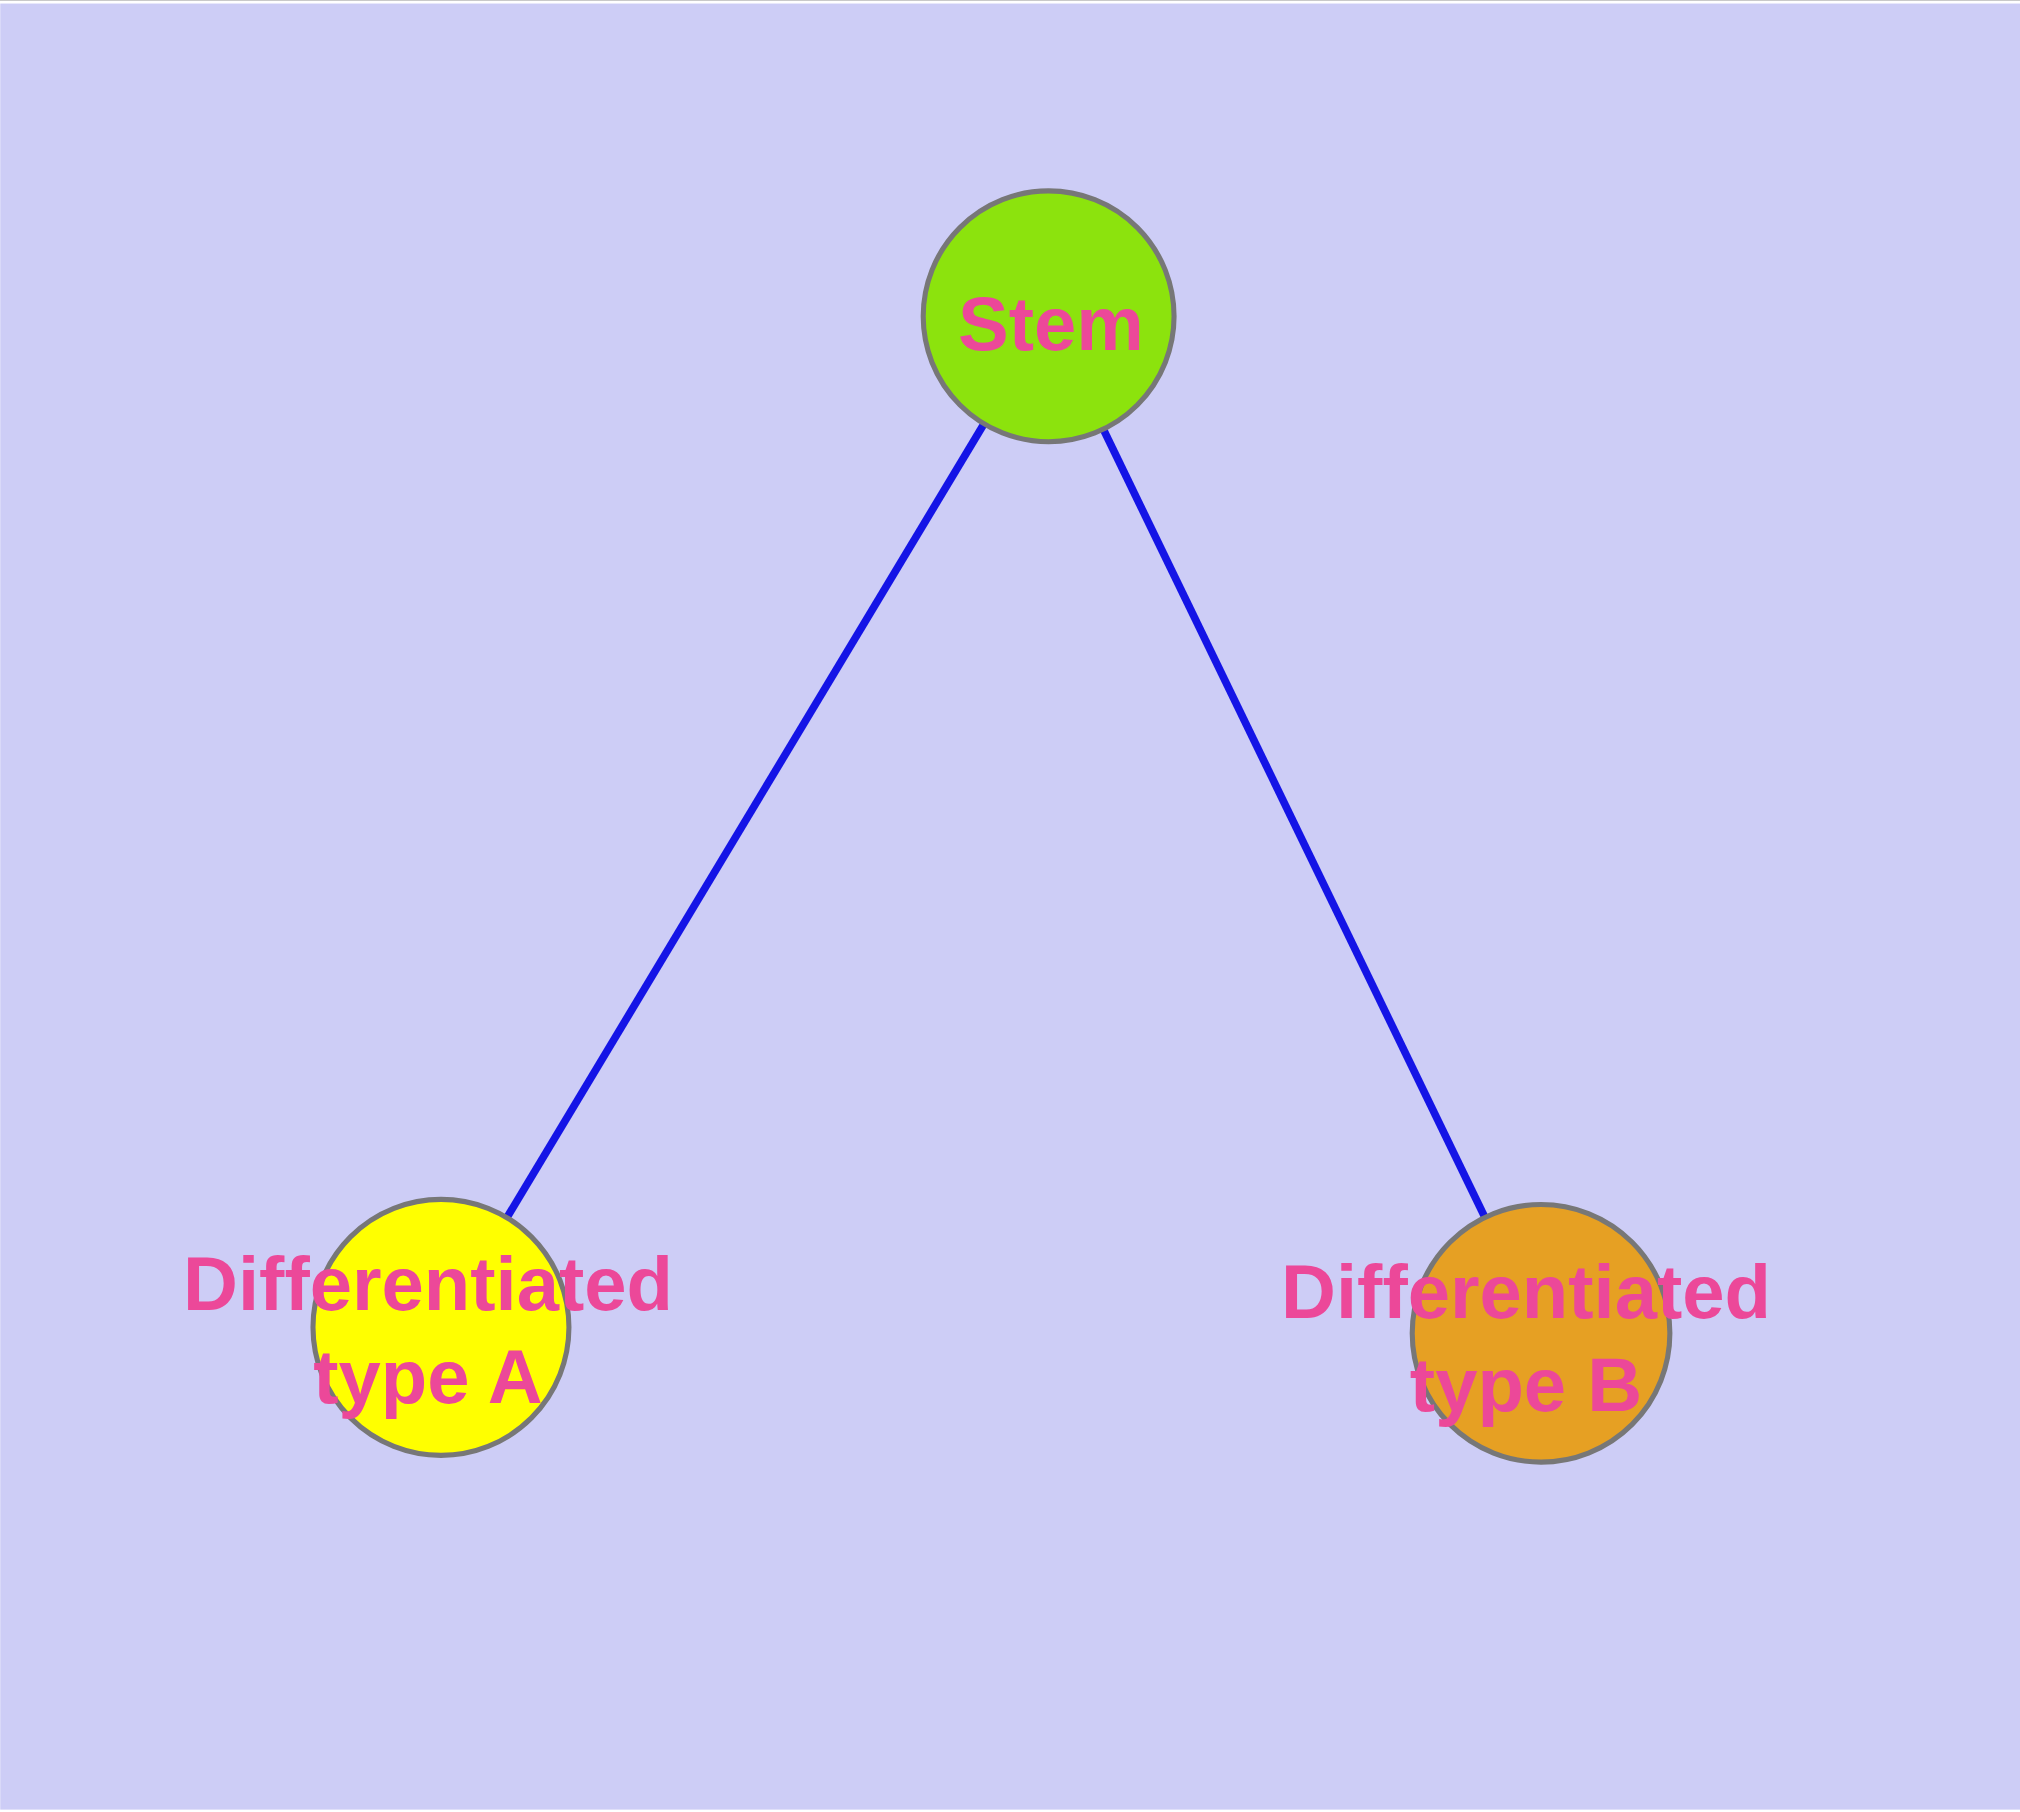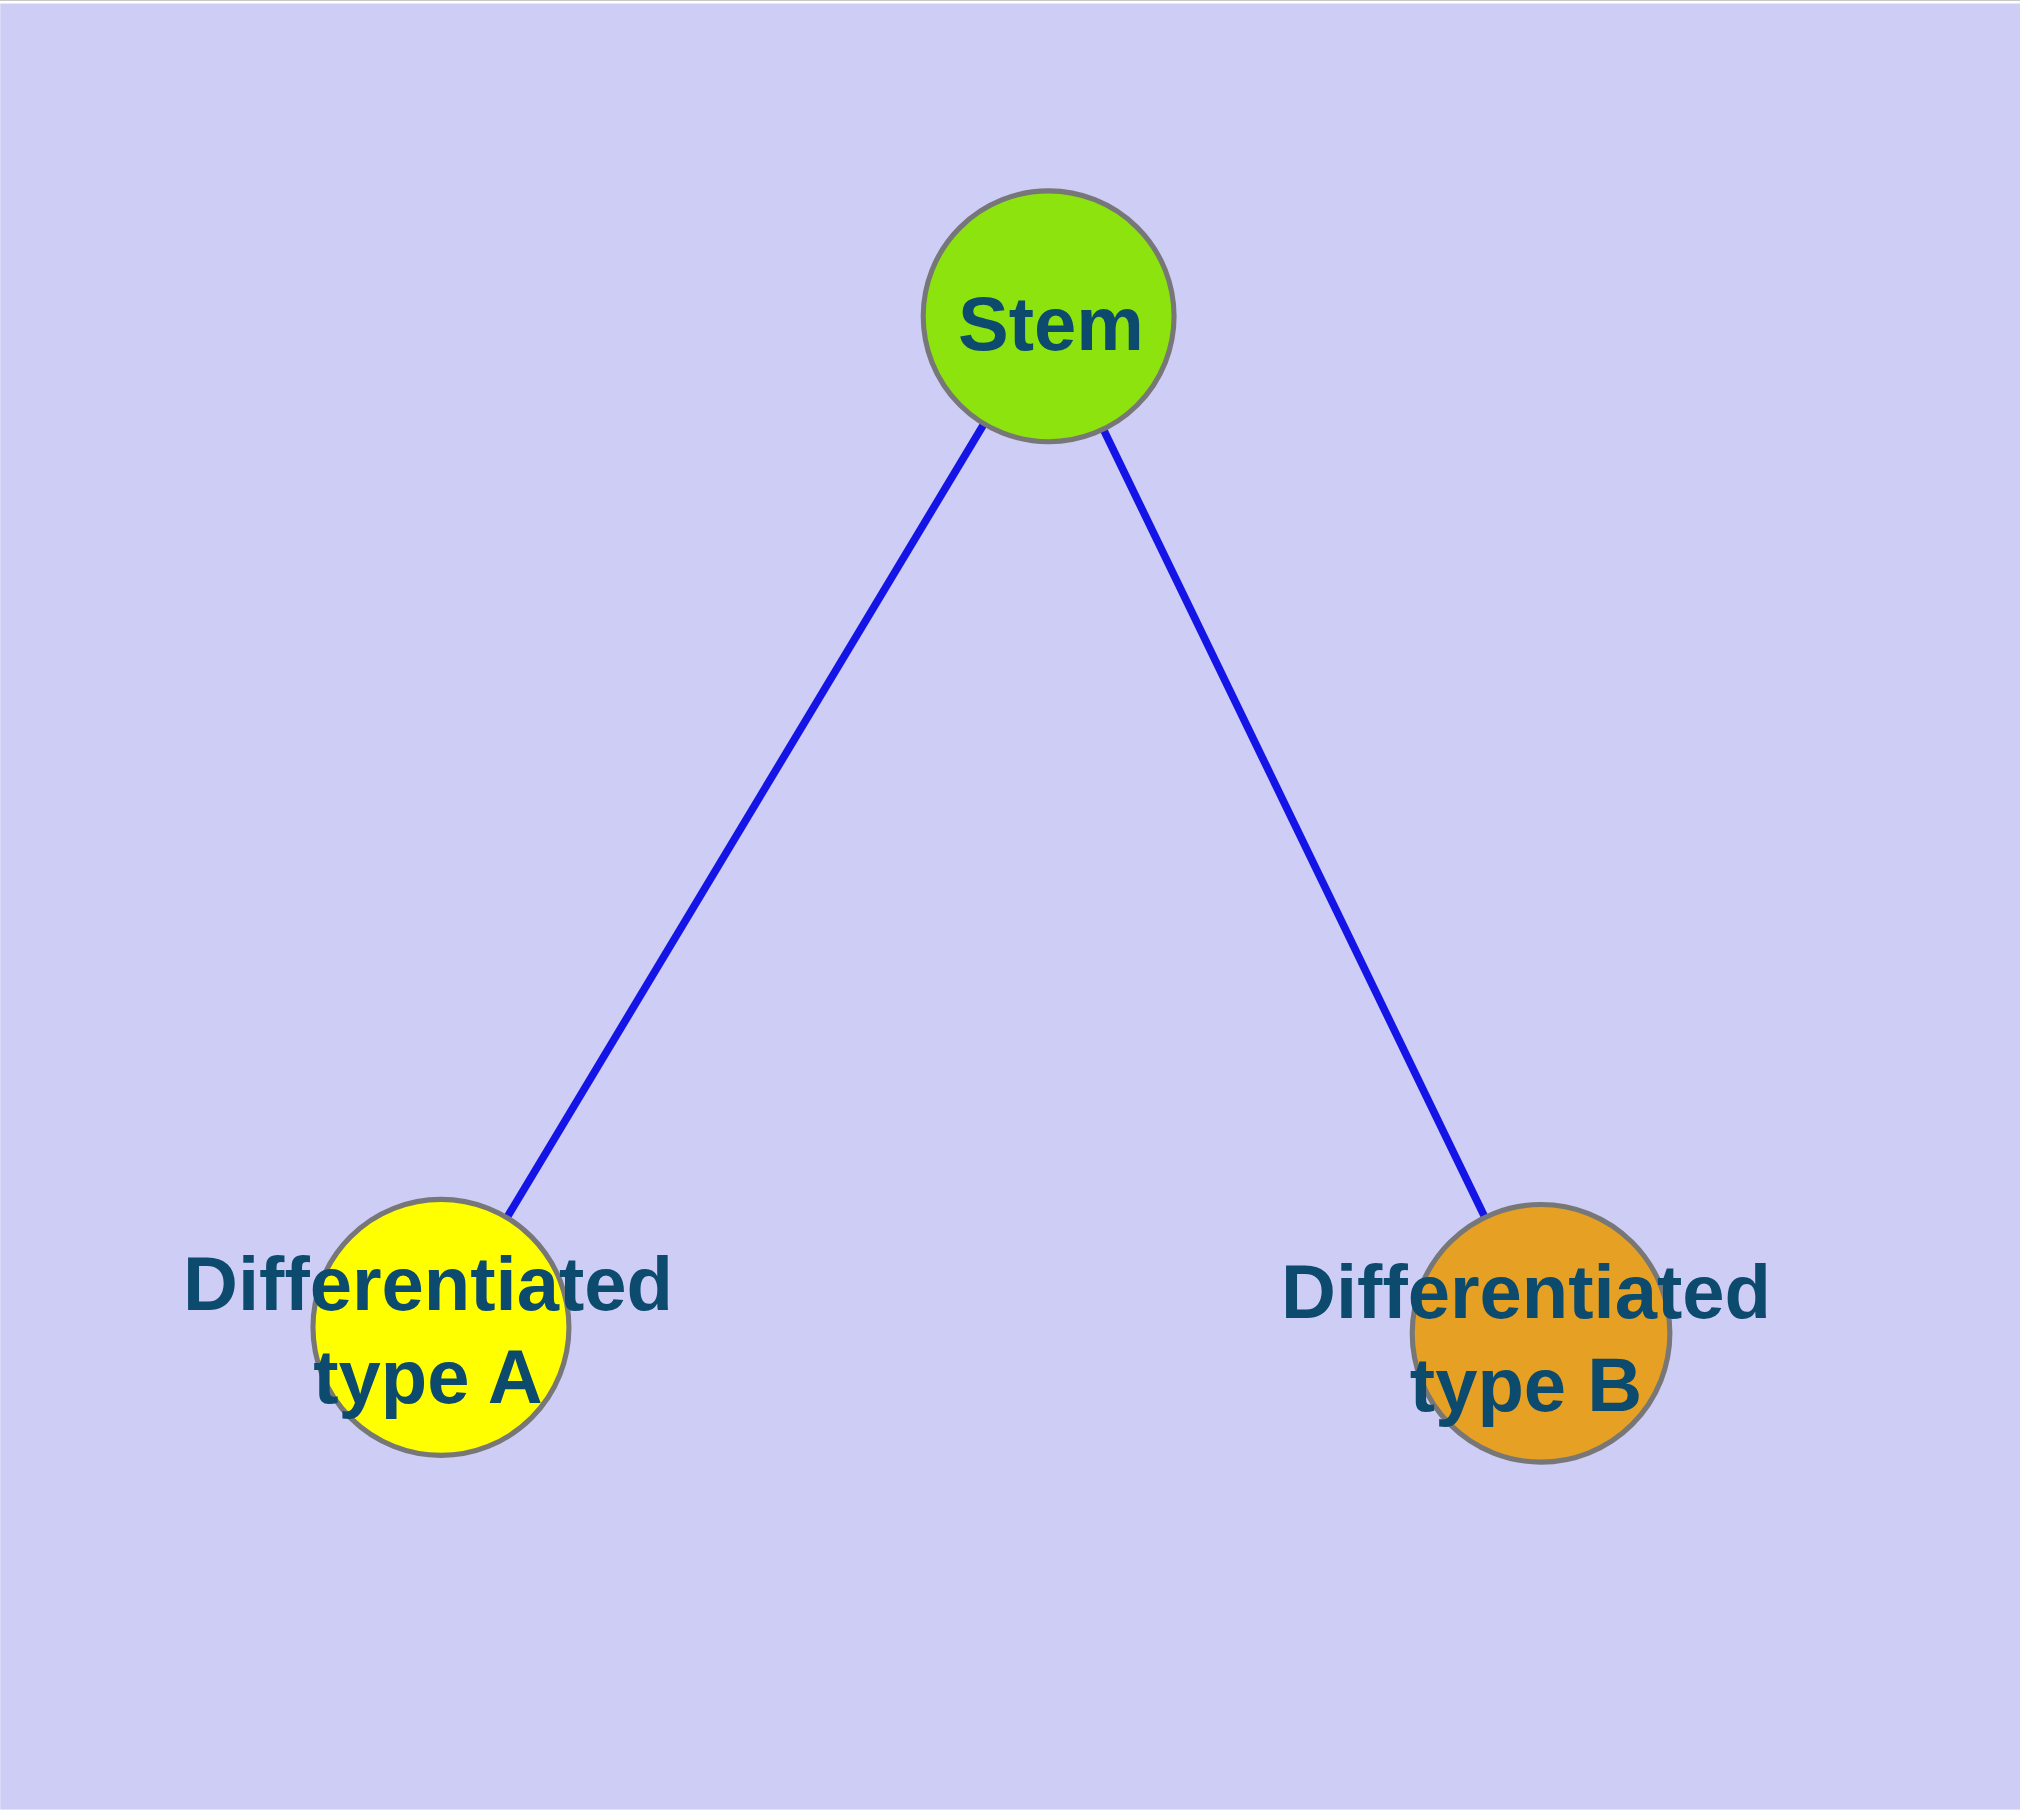--- a/index.html
+++ b/index.html
@@ -23,21 +23,21 @@
     top: 0;
     display: block;
   }
   .node-label {
     position: absolute;
     transform: translate(-50%, -50%);
     font-family: "Liberation Sans", sans-serif;
     font-weight: bold;
     font-size: 76px;
     line-height: 93px;
-    color: #0c4a6e;
+    color: #ec4899;
     text-align: center;
     white-space: pre-line;
     pointer-events: none;
   }
   .label-stem   { left: 1051px; top: 322px;  }
   .label-type-a { left: 428px;  top: 1329px; }
   .label-type-b { left: 1526px; top: 1337px; }
 </style>
 </head>
 <body>

